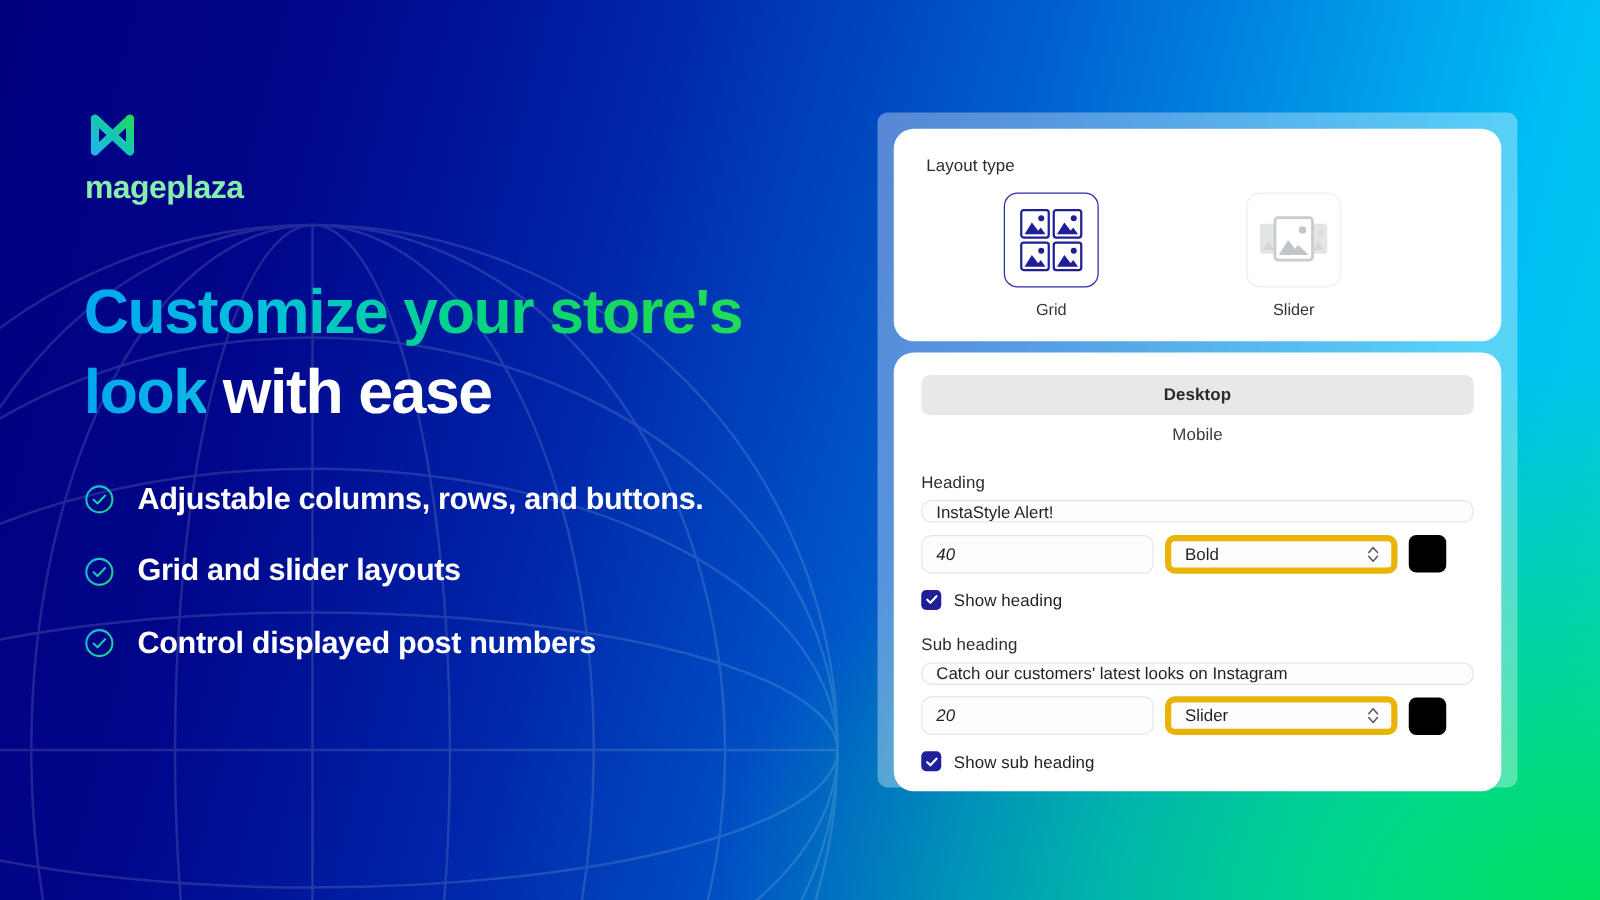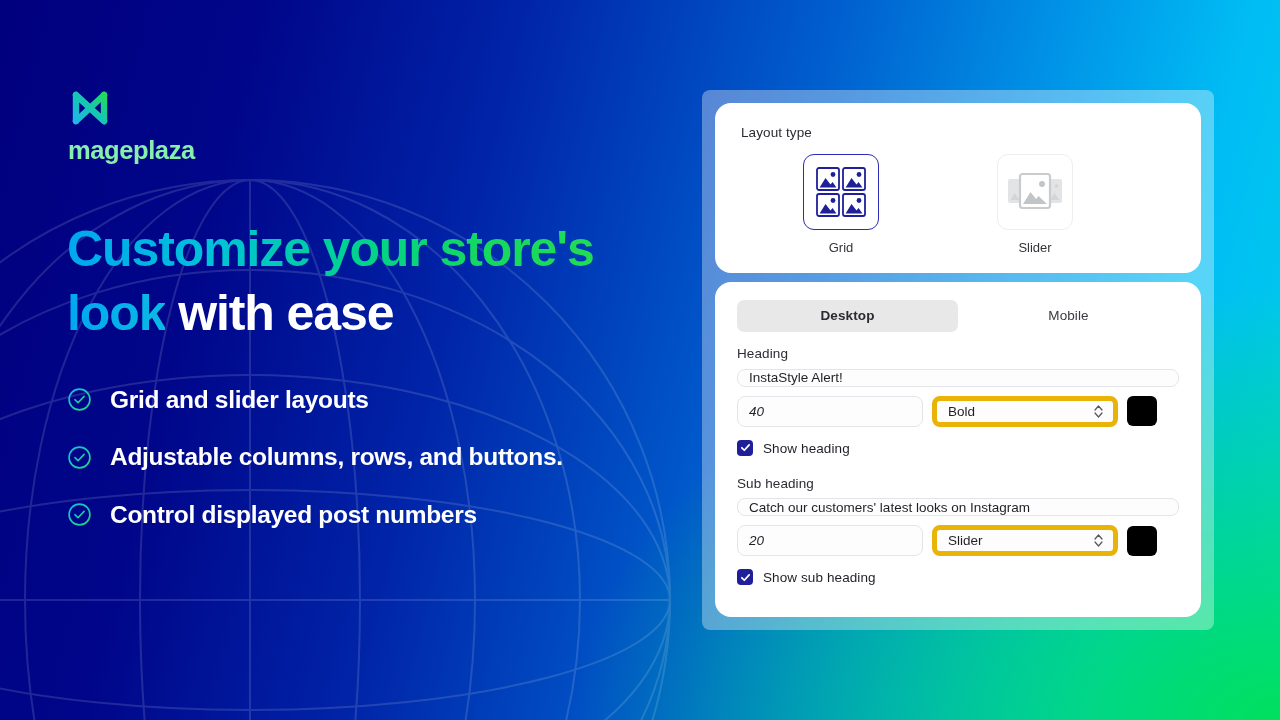--- a/index.html
+++ b/index.html
@@ -154,20 +154,21 @@
   .layout-tile.unselected { border: 1.4px solid #eceef0; }
   .layout-caption {
     font-size: 13px;
     color: #34343b;
   }
 
   
   .tabs {
     display: flex;
     margin-bottom: 14px;
+    flex-direction: column;
   }
   .tab {
     flex: 1;
     text-align: center;
     font-size: 13.5px;
     padding: 8px 0 9px 0;
     border-radius: 7px;
     color: #2a2a31;
     letter-spacing: .1px;
   }
@@ -305,38 +306,38 @@
 
   <div class="headline">
     <span class="grad-text">Customize your store's</span><br>
     <span class="grad-text-2">look</span><span> with ease</span>
   </div>
 
   <div class="bullets">
 
     <div class="bullet">
       <svg class="bullet-icon" viewBox="0 0 24 24">
+        <circle cx="12" cy="12" r="10" fill="none" stroke="url(#cg1)" stroke-width="1.6"></circle>
+        <path d="M7.6 12.2 L10.6 15.1 L16.4 9" fill="none" stroke="url(#cg1)" stroke-width="1.6" stroke-linecap="round" stroke-linejoin="round"></path>
+      </svg>
+      <div class="bullet-text">Adjustable columns, rows, and buttons.</div>
+    </div>
+
+    <div class="bullet">
+      <svg class="bullet-icon" viewBox="0 0 24 24">
         <defs>
           <linearGradient id="cg1" x1="0" y1="0" x2="1" y2="1">
             <stop offset="0" stop-color="#19b8e8"></stop>
               <stop offset="1" stop-color="#1fd67b"></stop>
           </linearGradient>
         </defs>
         <circle cx="12" cy="12" r="10" fill="none" stroke="url(#cg1)" stroke-width="1.6"></circle>
         <path d="M7.6 12.2 L10.6 15.1 L16.4 9" fill="none" stroke="url(#cg1)" stroke-width="1.6" stroke-linecap="round" stroke-linejoin="round"></path>
       </svg>
       <div class="bullet-text">Grid and slider layouts</div>
-    </div>
-
-    <div class="bullet">
-      <svg class="bullet-icon" viewBox="0 0 24 24">
-        <circle cx="12" cy="12" r="10" fill="none" stroke="url(#cg1)" stroke-width="1.6"></circle>
-        <path d="M7.6 12.2 L10.6 15.1 L16.4 9" fill="none" stroke="url(#cg1)" stroke-width="1.6" stroke-linecap="round" stroke-linejoin="round"></path>
-      </svg>
-      <div class="bullet-text">Adjustable columns, rows, and buttons.</div>
     </div>
 
     <div class="bullet">
       <svg class="bullet-icon" viewBox="0 0 24 24">
         <circle cx="12" cy="12" r="10" fill="none" stroke="url(#cg1)" stroke-width="1.6"></circle>
         <path d="M7.6 12.2 L10.6 15.1 L16.4 9" fill="none" stroke="url(#cg1)" stroke-width="1.6" stroke-linecap="round" stroke-linejoin="round"></path>
       </svg>
       <div class="bullet-text">Control displayed post numbers</div>
     </div>
 

